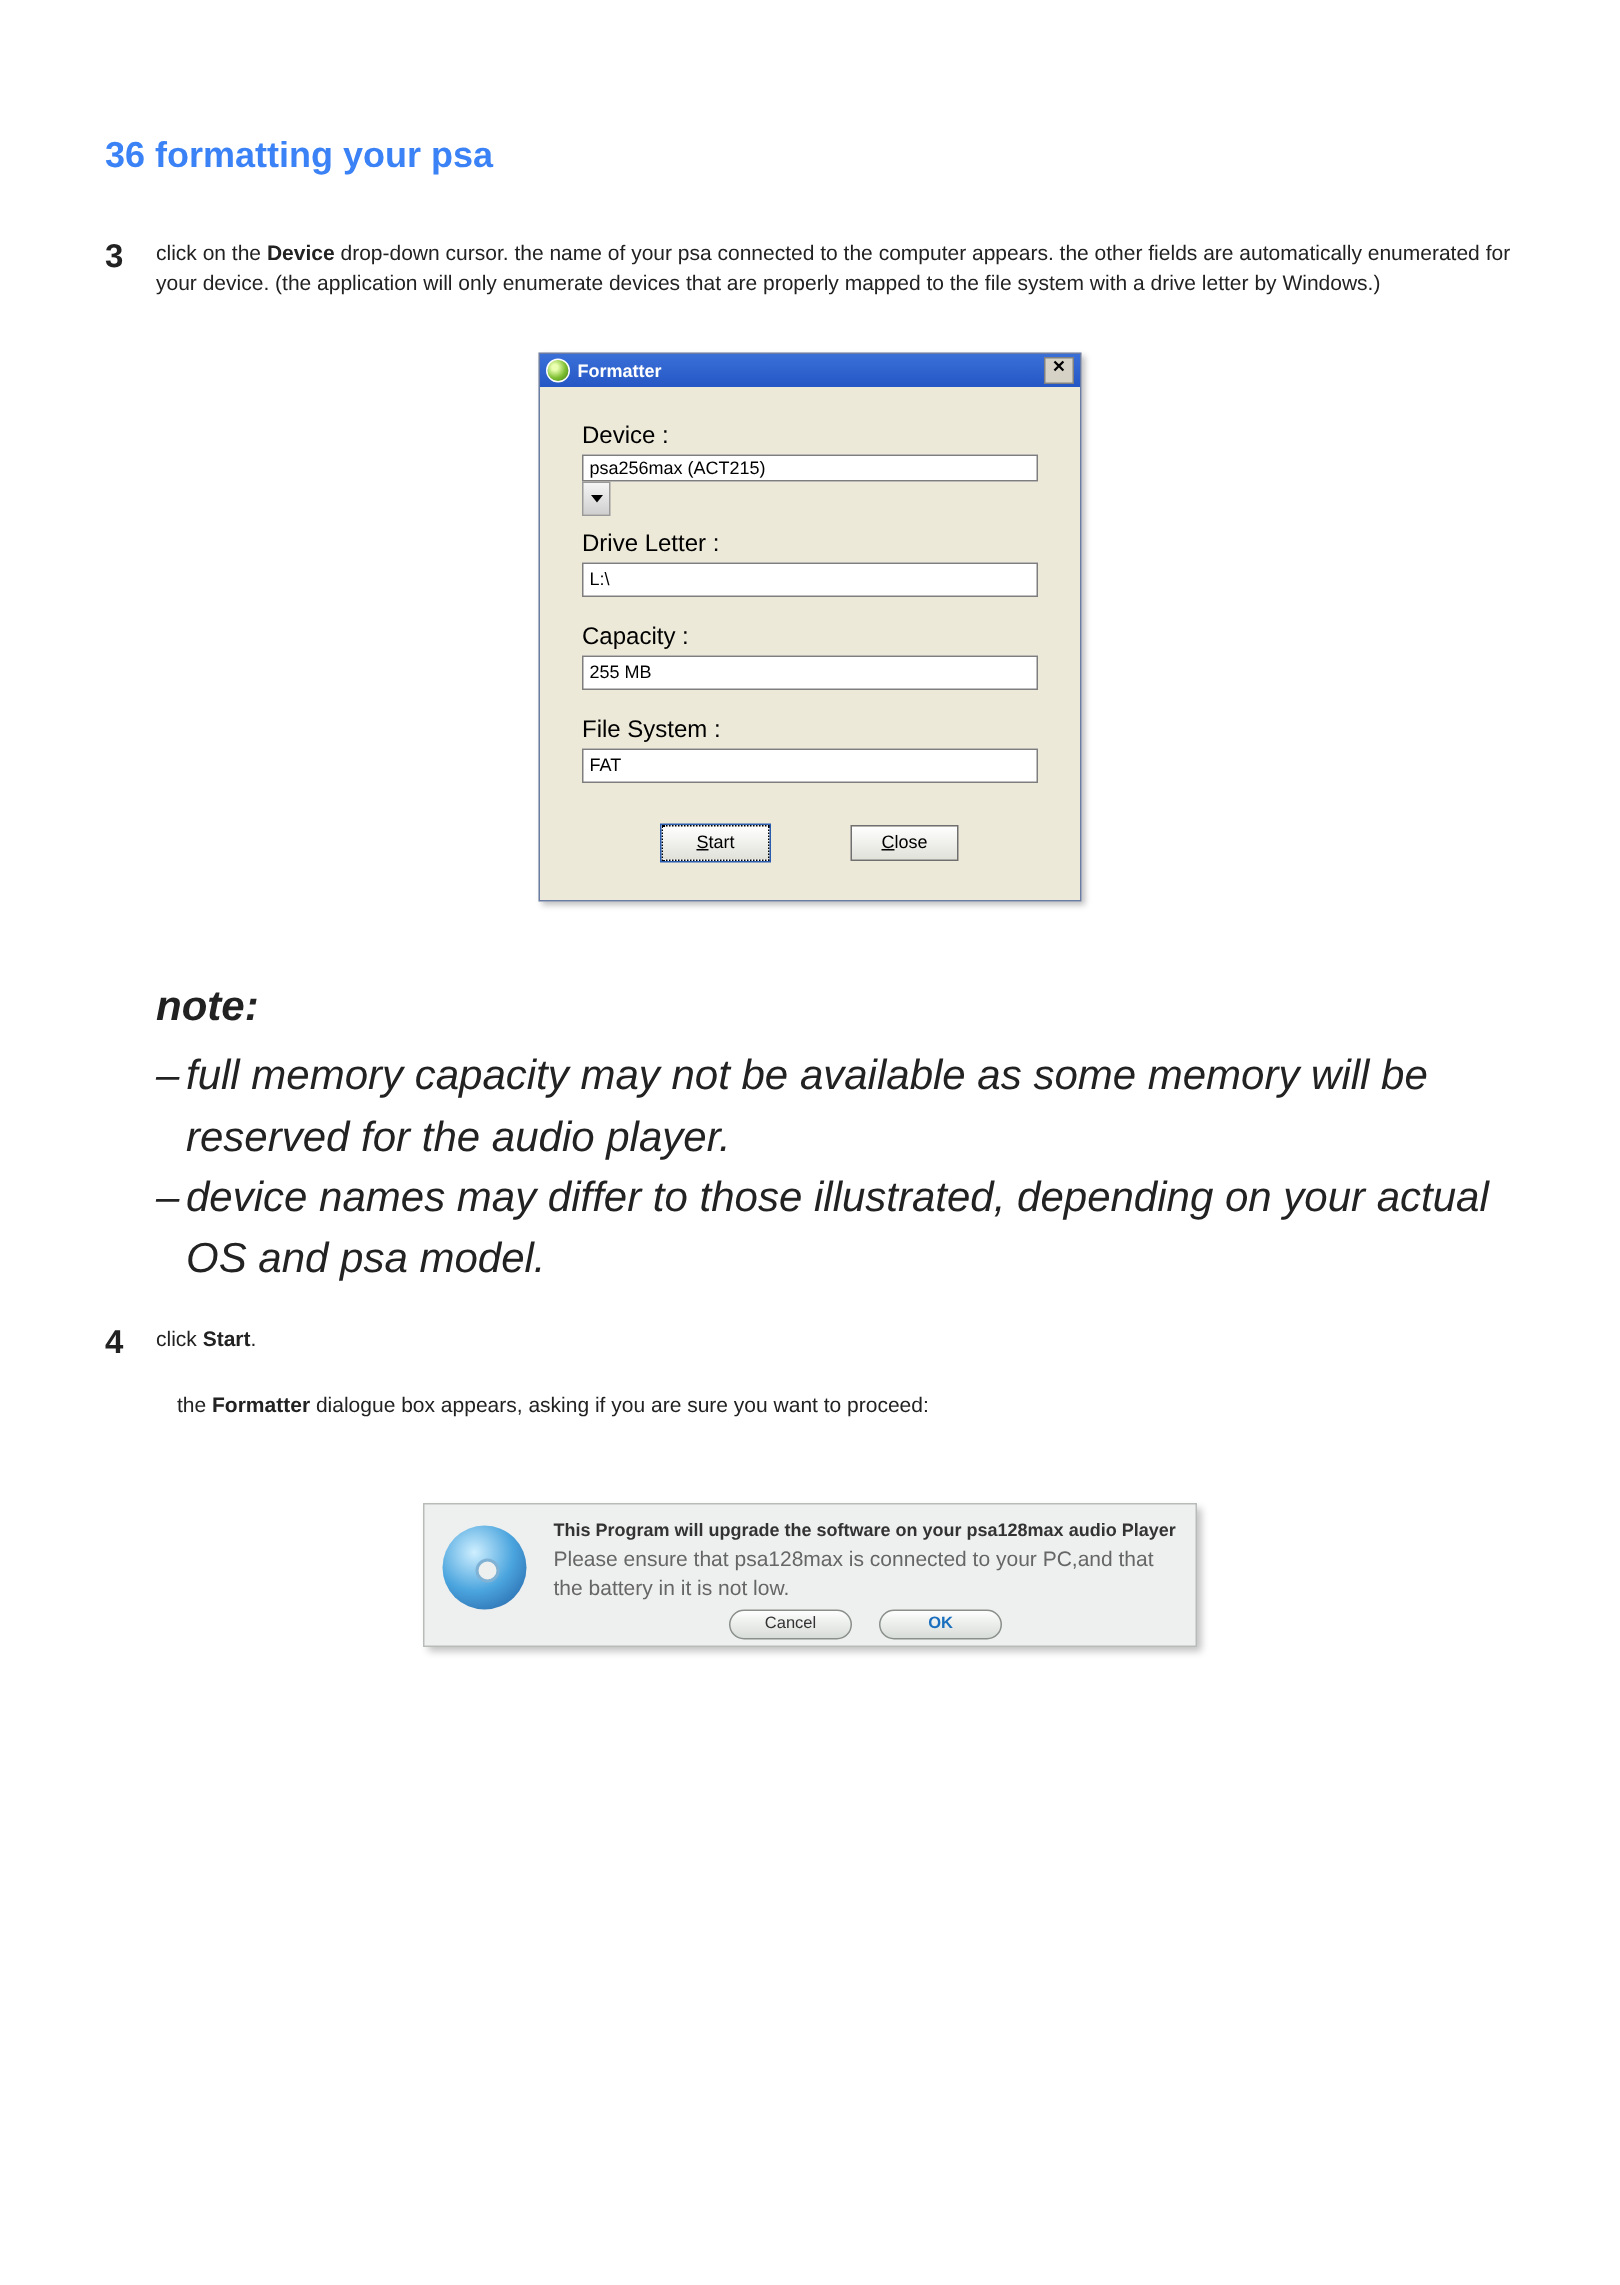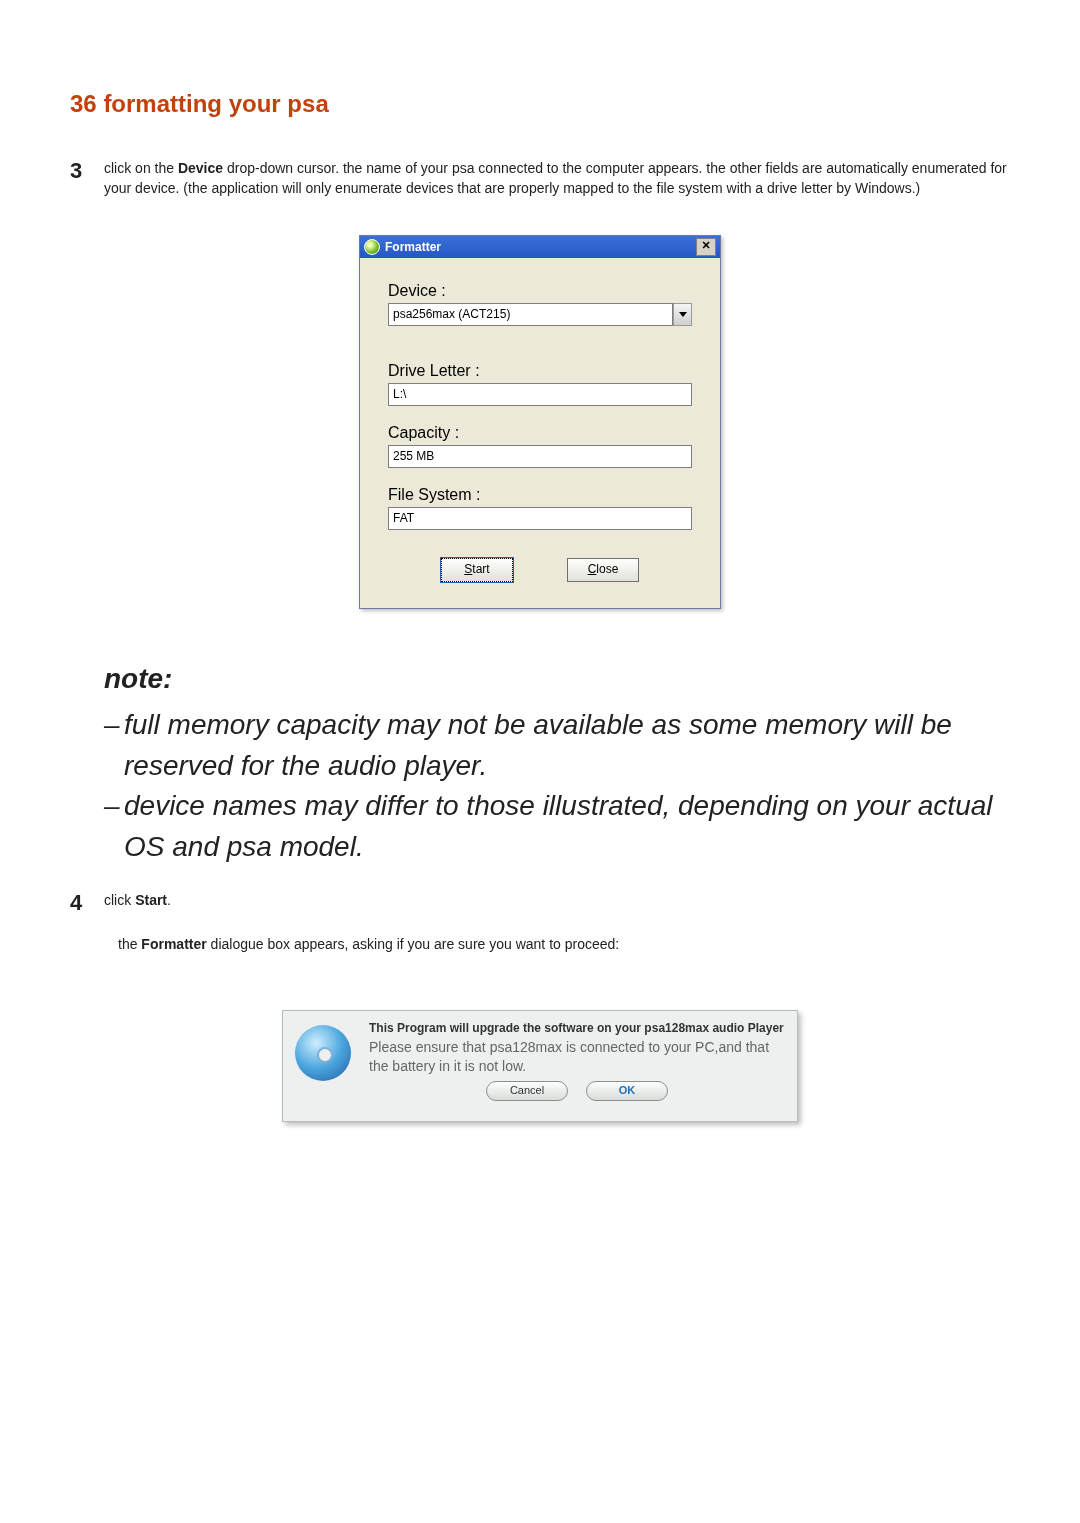--- a/index.html
+++ b/index.html
@@ -7,21 +7,21 @@
     padding: 0;
     background: #ffffff;
     font-family: Arial, Helvetica, sans-serif;
     color: #222;
     width: 1080px;
   }
   .page {
     padding: 90px 70px 60px 70px;
   }
   .heading {
-    color: #c2410c;
+    color: #3b82f6;
     font-size: 24px;
     font-weight: bold;
     margin-bottom: 40px;
   }
   .num-block {
     display: flex;
     margin-bottom: 18px;
   }
   .num {
     width: 34px;
@@ -109,21 +109,21 @@
     align-items: center;
     justify-content: center;
     cursor: pointer;
   }
   .tri-down {
     width: 0; height: 0;
     border-left: 4px solid transparent;
     border-right: 4px solid transparent;
     border-top: 5px solid #000;
   }
-  .combo-wrap { margin-bottom: 36px; }
+  .combo-wrap { margin-bottom: 10px; flex-direction: column; }
   .btn-row {
     margin-top: 28px;
     display: flex;
     justify-content: center;
     gap: 54px;
     padding-bottom: 8px;
   }
   .win-btn {
     width: 70px;
     height: 22px;
@@ -167,21 +167,21 @@
     margin-top: 56px;
     display: flex;
     justify-content: center;
   }
   .small-dialog {
     width: 490px;
     background: #eef0ef;
     border: 1px solid #b8bcb9;
     box-shadow: 3px 3px 5px rgba(0,0,0,0.25);
     display: flex;
-    padding: 10px 12px 20px 12px;
+    padding: 10px 12px 4px 12px;
     gap: 18px;
     font-family: Arial, sans-serif;
   }
   .small-dialog .disc {
     width: 56px;
     height: 56px;
     border-radius: 50%;
     background: radial-gradient(circle at 38% 32%, #cfefff 0%, #4ba5de 50%, #1f5a9f 100%);
     margin-top: 4px;
     position: relative;

